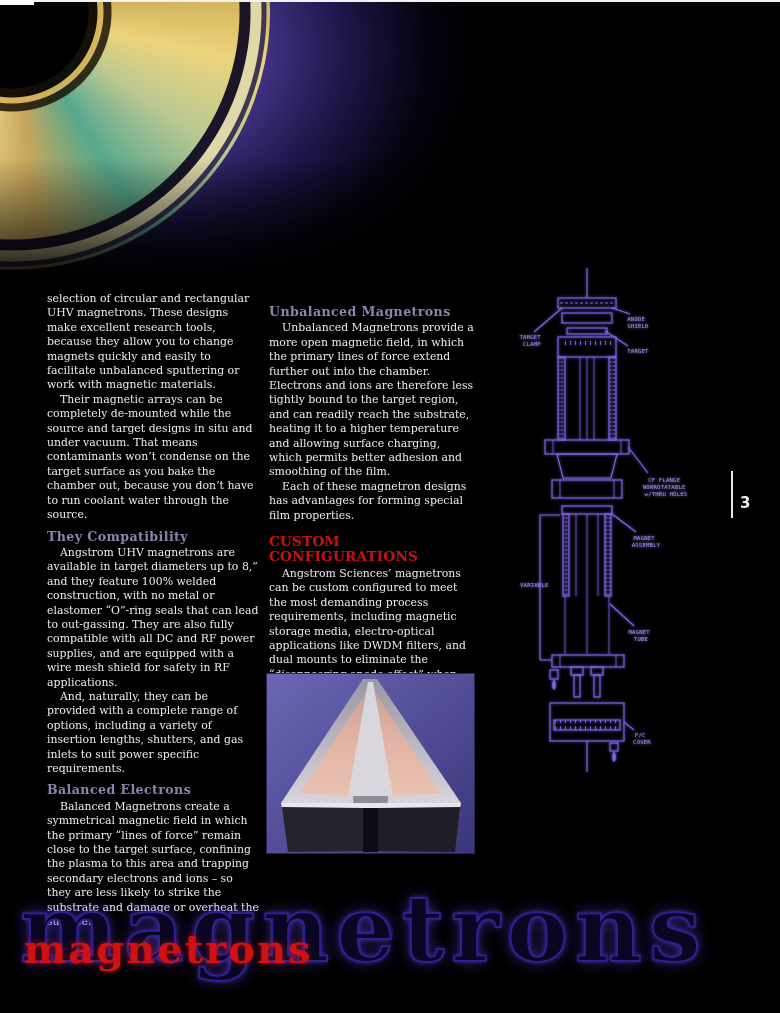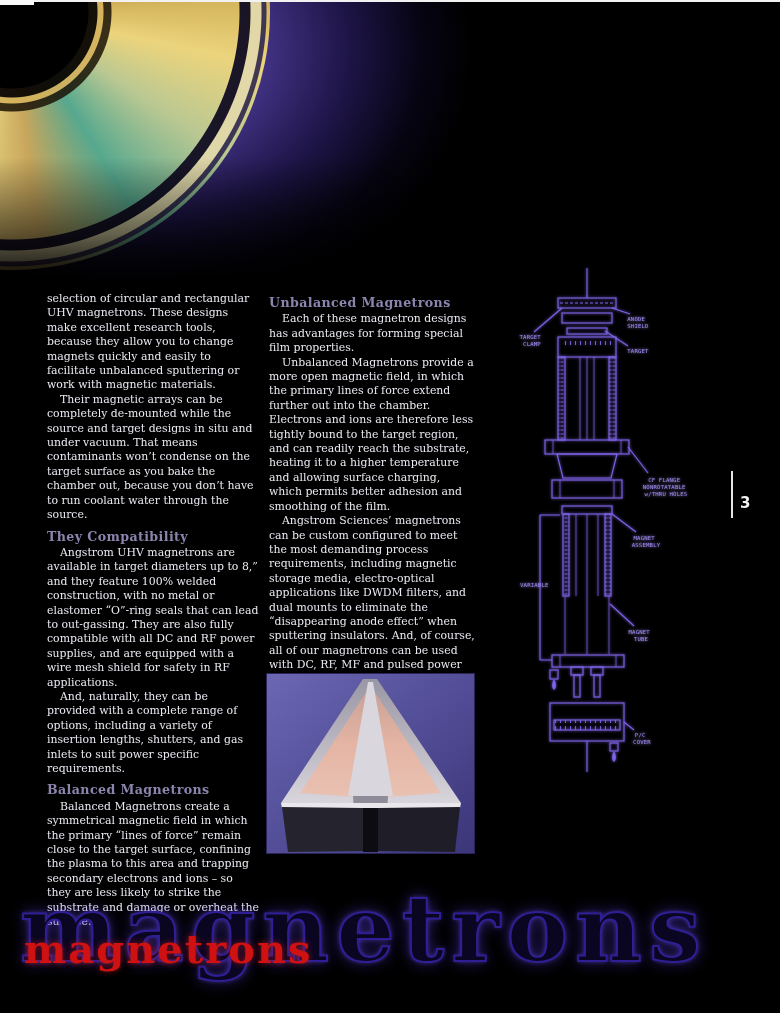--- a/index.html
+++ b/index.html
@@ -75,28 +75,29 @@
     <div class="top-edge"></div>
     <div class="top-sliver"></div>
   </div>
 
   <div class="col col1">
     <p>selection of circular and rectangular UHV magnetrons.  These designs make excellent research tools, because they allow you to change magnets quickly and easily to facilitate unbalanced sputtering or work with magnetic materials.</p>
     <p class="ind">Their magnetic arrays can be completely de-mounted while the source and target designs in situ and under vacuum.  That means contaminants won’t condense on the target surface as you bake the chamber out, because you don’t have to run coolant water through the source.</p>
     <h3 class="lav">They Compatibility</h3>
     <p class="ind">Angstrom UHV magnetrons are available in target diameters up to 8,” and they feature 100% welded construction, with no metal or elastomer “O”-ring seals that can lead to out-gassing.  They are also fully compatible with all DC and RF power supplies, and are equipped with a wire mesh shield for safety in RF applications.</p>
     <p class="ind">And, naturally, they can be provided with a complete range of options, including a variety of insertion lengths, shutters, and gas inlets to suit power specific requirements.</p>
-    <h3 class="lav">Balanced Magnetrons</h3>
+    <h3 class="lav">Balanced Electrons</h3>
     <p class="ind">Balanced Magnetrons create a symmetrical magnetic field in which the primary “lines of force” remain close to the target surface, confining the plasma to this area and trapping secondary electrons and ions – so they are less likely to strike the substrate and damage or overheat the surface.</p>
   </div>
 
   <div class="col col2">
-    <h3 class="lav" style="margin-top:8px">Unbalanced Magnetrons</h3>
+    <h3 class="lav" style="margin-top:17px">Unbalanced Magnetrons</h3>
+    <p class="ind">Unbalanced Magnetrons  provide a more open magnetic field, in which the primary lines of force extend further out into the chamber.  Electrons and ions are therefore less tightly bound to the target region, and can readily reach the substrate, heating it to a higher temperature and allowing surface charging, which permits better adhesion and smoothing of the film.</p>
     <p class="ind">Each of these magnetron designs has advantages for forming special film properties.</p>
-    <p class="ind">Unbalanced Magnetrons  provide a more open magnetic field, in which the primary lines of force extend further out into the chamber.  Electrons and ions are therefore less tightly bound to the target region, and can readily reach the substrate, heating it to a higher temperature and allowing surface charging, which permits better adhesion and smoothing of the film.</p>
+    <h3 class="red">CUSTOM CONFIGURATIONS</h3>
     <p class="ind">Angstrom Sciences’ magnetrons can be custom configured to meet the most demanding process requirements, including magnetic storage media, electro-optical applications like DWDM filters, and dual mounts to eliminate the “disappearing anode effect” when sputtering insulators. And, of course, all of our magnetrons can be used with DC, RF, MF and pulsed power supplies.</p>
   </div>
 
   <svg class="mag-photo" viewBox="0 0 207 179">
     <defs>
       <linearGradient id="pbg" x1="0" y1="0" x2="1" y2="1">
         <stop offset="0" stop-color="#6b67b2"></stop>
           <stop offset=".45" stop-color="#55509a"></stop>
         <stop offset="1" stop-color="#3b3679"></stop>
       </linearGradient>

